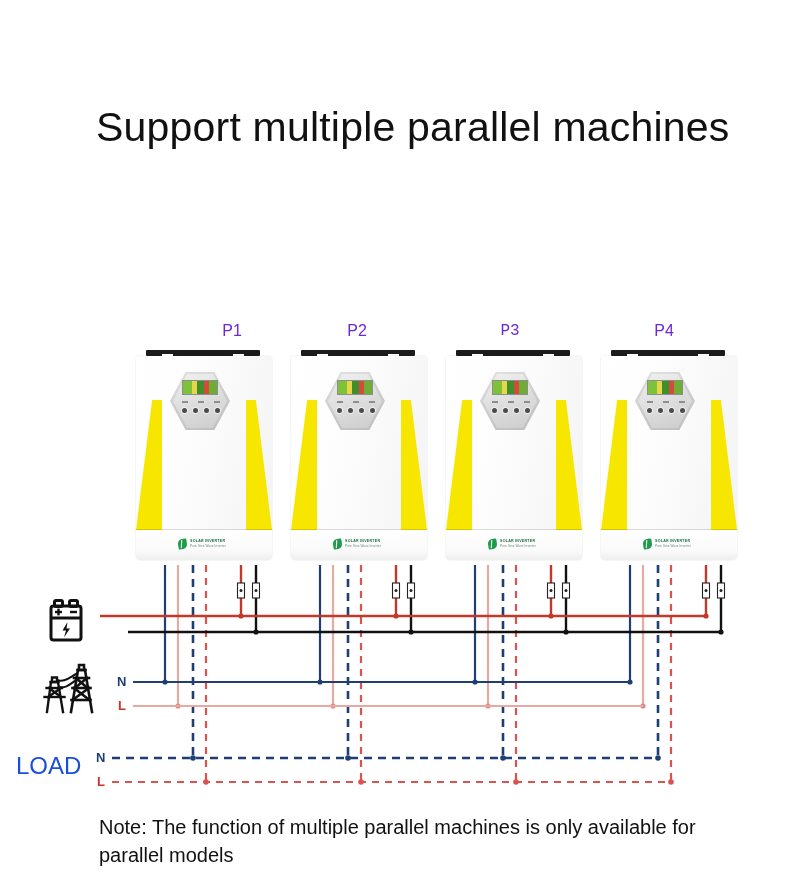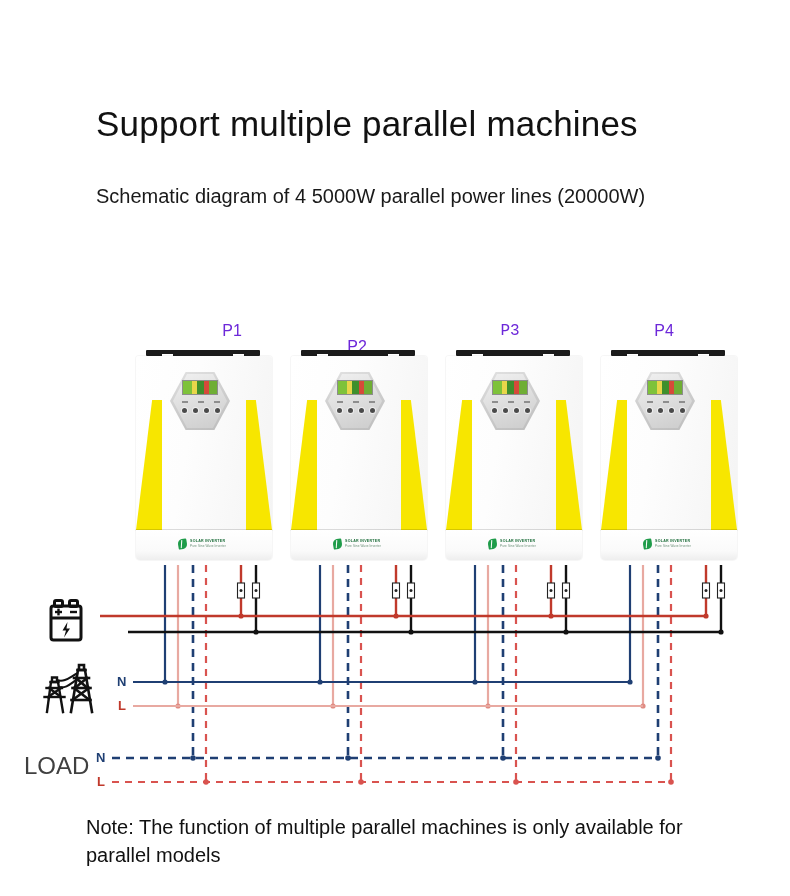--- a/index.html
+++ b/index.html
@@ -14,37 +14,37 @@
     position: relative;
     width: 790px;
     height: 896px;
     background: #ffffff;
   }
 
   
   #title {
     position: absolute;
     left: 96px; top: 104px;
-    font-size: 35px;
+    font-size: 41px;
     font-weight: 400;
     color: #111111;
     letter-spacing: 0.2px;
     white-space: nowrap;
   }
   #subtitle {
     position: absolute;
     left: 96px; top: 185px;
     font-size: 20px;
     font-weight: 400;
     color: #1a1a1a;
     white-space: nowrap;
   }
   #note {
     position: absolute;
-    left: 86px; top: 813px;
+    left: 99px; top: 813px;
     width: 610px;
     font-size: 20px;
     line-height: 28px;
     color: #111111;
   }
 
   
   .unit-label {
     position: absolute;
     font-size: 16px;
@@ -221,35 +221,34 @@
   .bus-tag {
     position: absolute;
     font-size: 13px;
     font-weight: bold;
   }
   .bus-tag.n { color: #1f3f73; }
   .bus-tag.l { color: #c0392b; }
 
   #load-label {
     position: absolute;
-    left: 24px; top: 752px;
+    left: 16px; top: 752px;
     font-size: 24px;
-    color: #404040;
+    color: #1d4ed8;
   }
 </style>
 </head>
 <body>
 
 <div id="page">
 
   <div id="title">Support multiple parallel machines</div>
-  <div id="subtitle">Schematic diagram of 4 5000W parallel power lines (20000W)</div>
 
   <div class="unit-label" style="left:202px;top:322px;">P1</div>
-  <div class="unit-label" style="left:327px;top:322px;margin-top:16px;">P2</div>
+  <div class="unit-label" style="left:327px;top:322px;">P2</div>
   <div class="unit-label" style="left:480px;top:322px;font-family:Liberation Mono, monospace;">P3</div>
   <div class="unit-label" style="left:634px;top:322px;">P4</div>
 
   <div class="inverter" style="left:132px;top:350px;">
     <div class="inv-topbar"></div>
     <div class="inv-body">
       <div class="wedge left"></div>
       <div class="wedge right"></div>
     </div>
     <div class="panel"></div>

